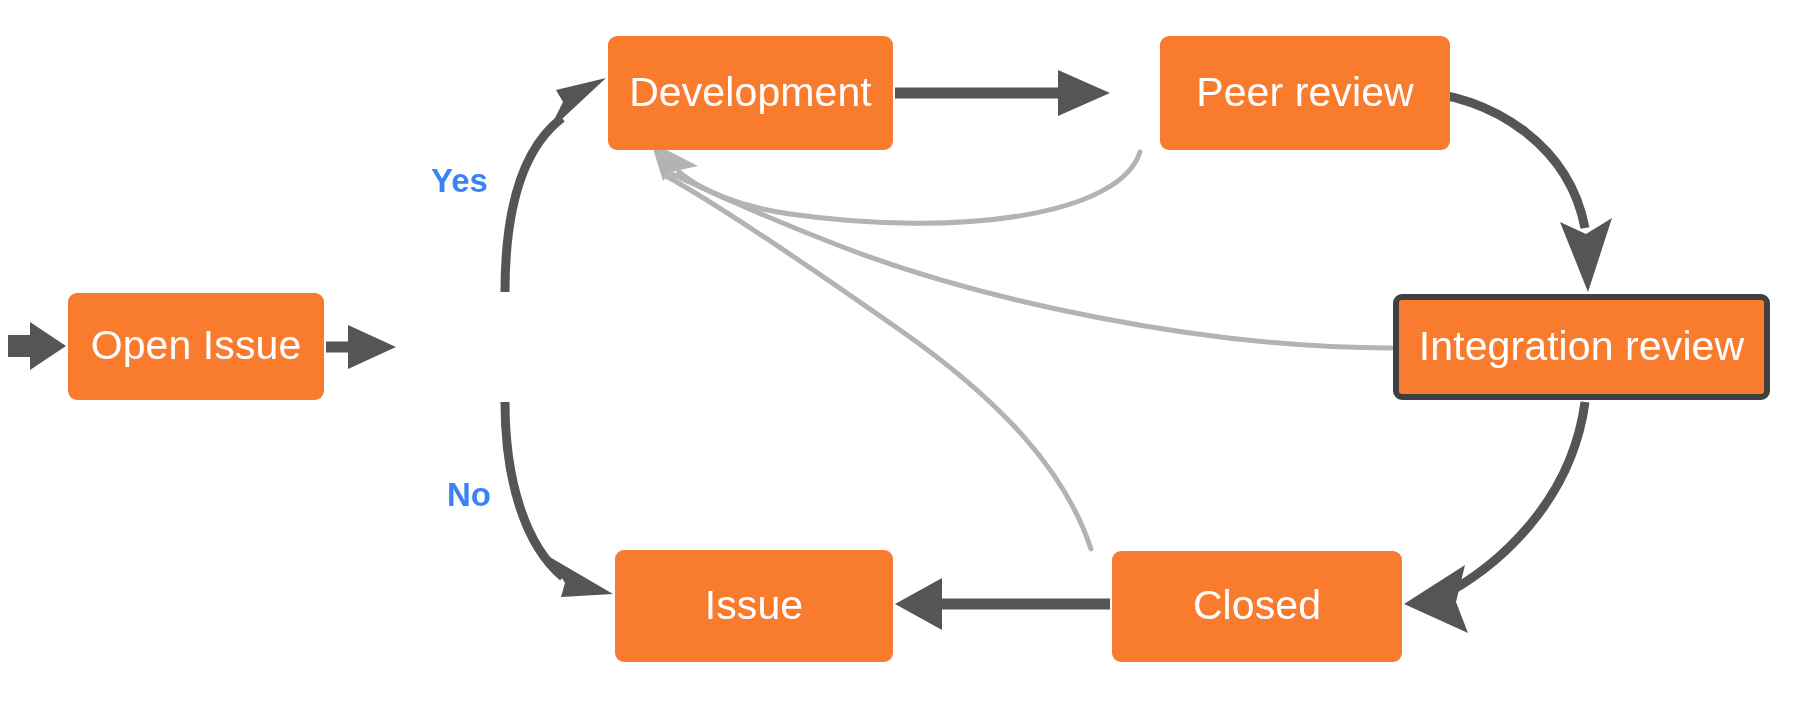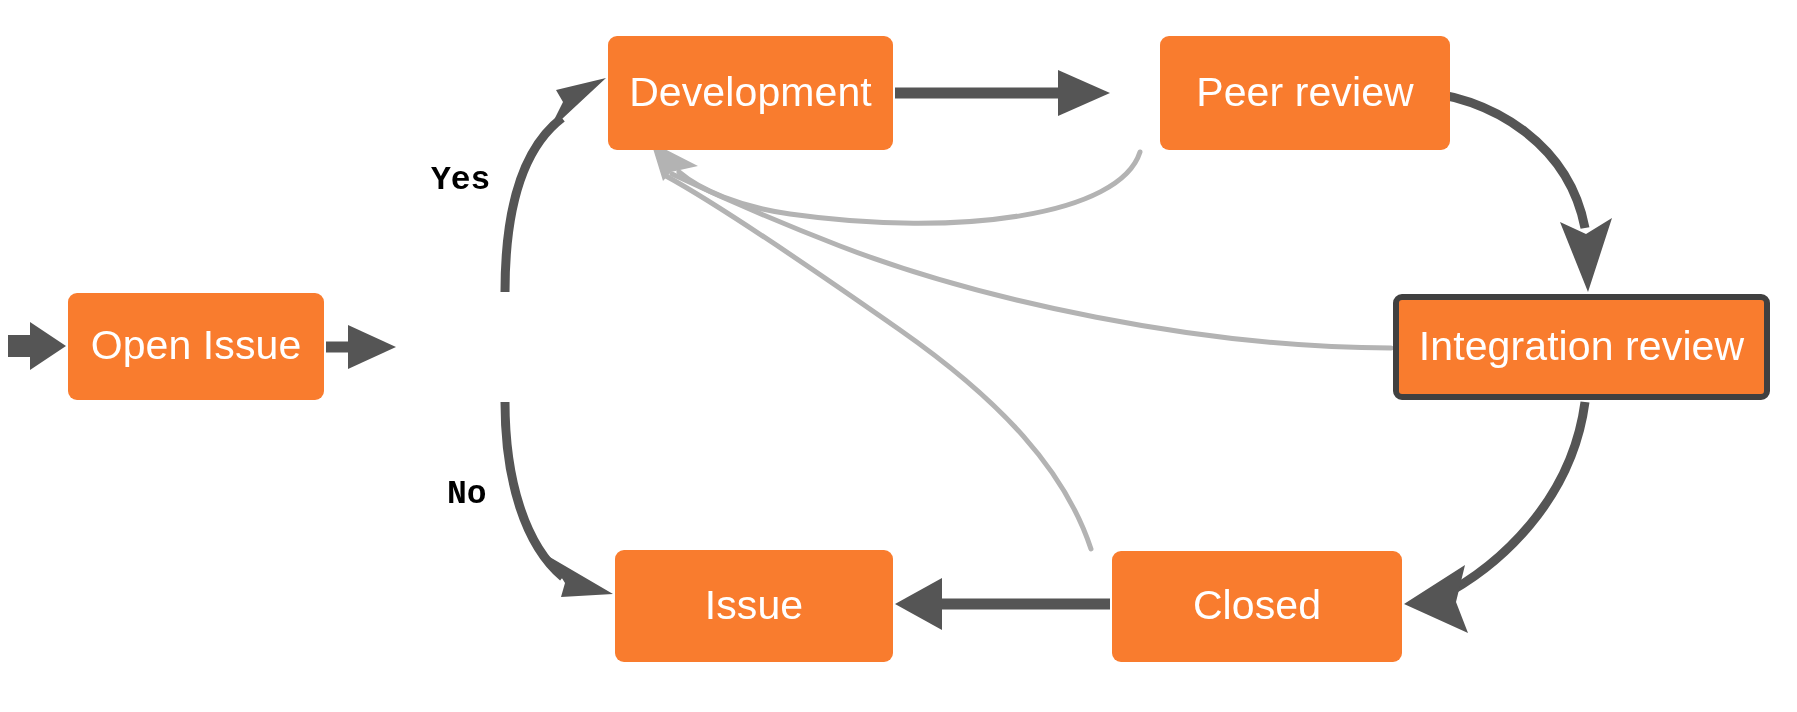--- a/index.html
+++ b/index.html
@@ -44,24 +44,24 @@
   }
   .node.bordered {
     border: 6px solid #404040;
   }
   .node-label {
     display: block;
     transform: translateY(-1px);
   }
   .edge-label {
     position: absolute;
-    font-family: Liberation Mono, monospace;
+    font-family: Liberation Sans, sans-serif;
     font-size: 33px;
     font-weight: bold;
-    color: #000000;
+    color: #3b82f6;
     white-space: nowrap;
     user-select: none;
   }
 </style>
 </head>
 <body>
 
 <div id="diagram-root">
 
   <svg id="edge-layer" viewBox="0 0 1797 712" width="1797" height="712">

